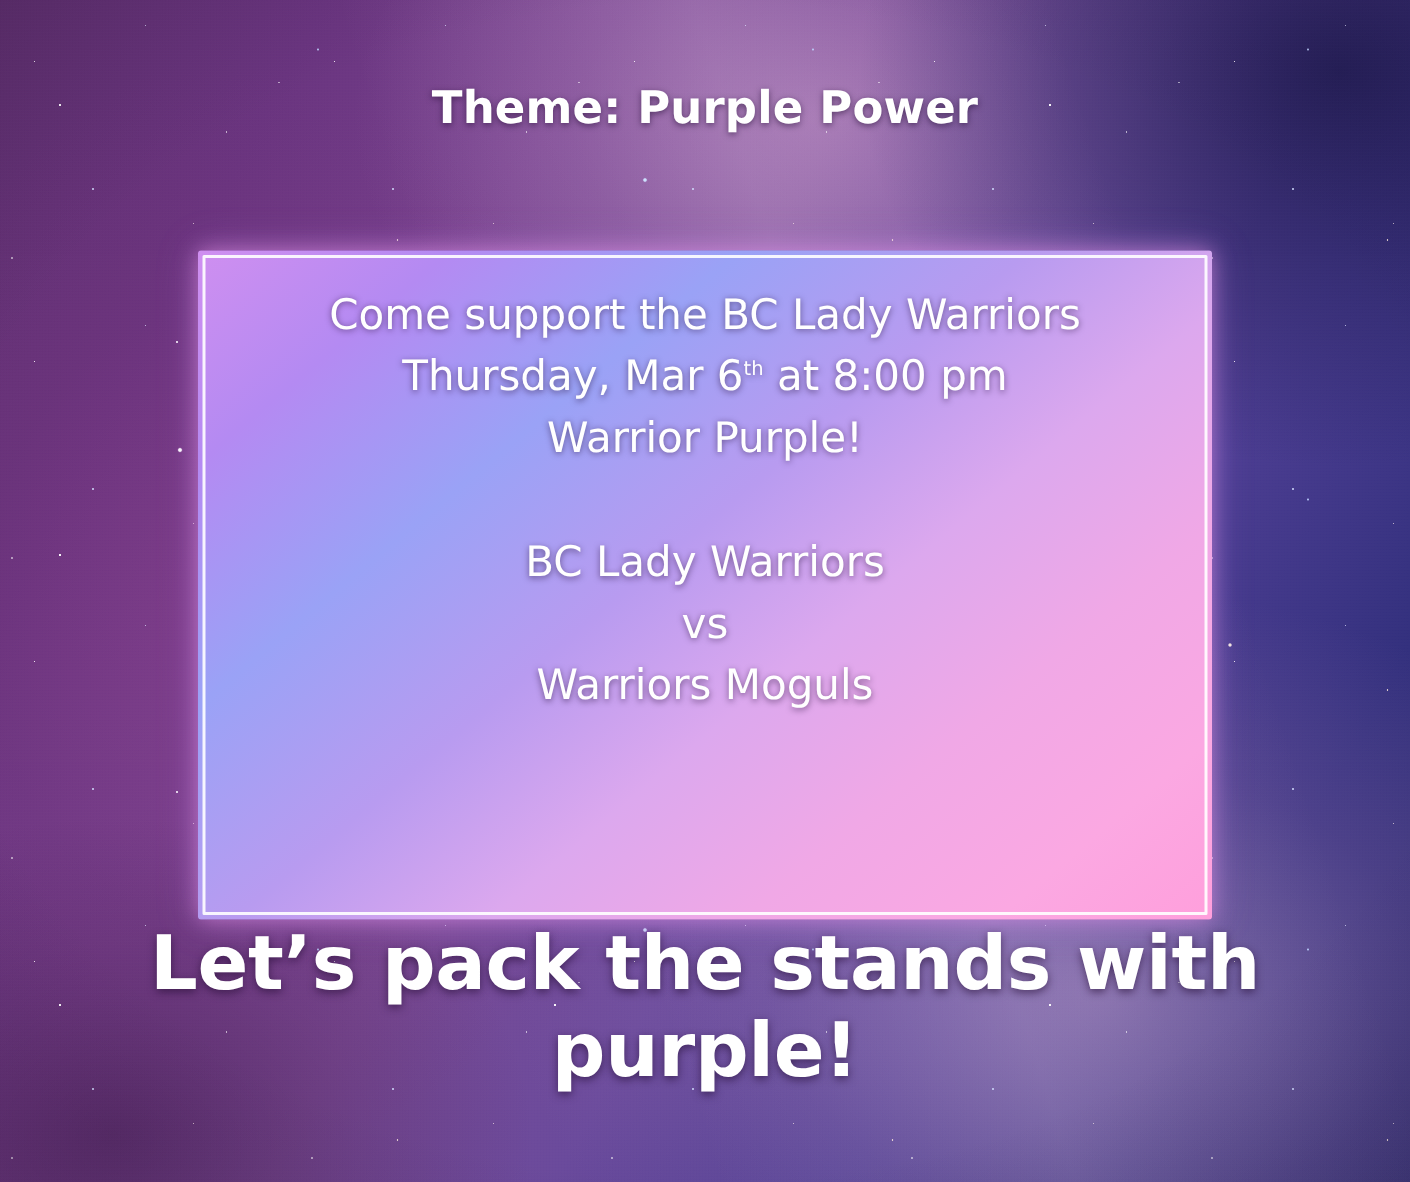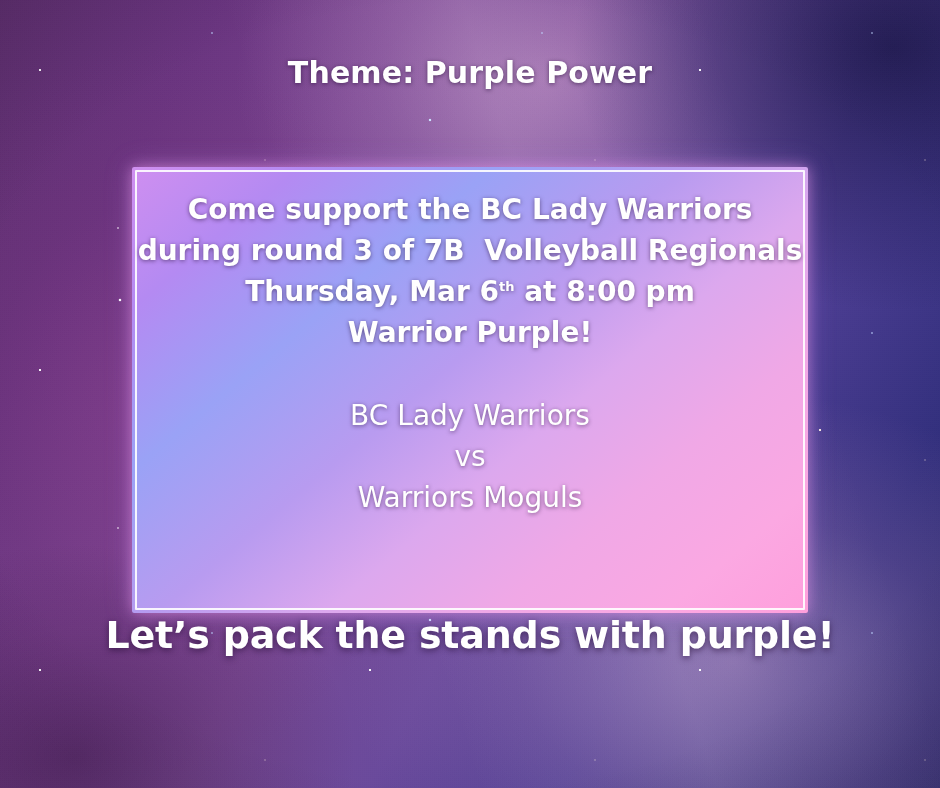--- a/index.html
+++ b/index.html
@@ -186,21 +186,21 @@
     flex-direction: column;
     align-items: center;
     justify-content: flex-start;
     padding-top: 22px;
     box-sizing: border-box;
     color: #ffffff;
     text-shadow: 0 1px 4px rgba(35,12,50,0.55);
   }
   .body-line {
     font-size: 28px;
-    font-weight: bold;
+    font-weight: normal;
     line-height: 41px;
     text-align: center;
     white-space: pre;
   }
   .body-line sup {
     font-size: 13px;
     vertical-align: super;
     line-height: 0;
   }
   .spacer-line {
@@ -213,21 +213,21 @@
     text-align: center;
   }
 
   .footer {
     position: absolute;
     left: 0;
     top: 613px;
     width: 940px;
     text-align: center;
     color: #ffffff;
-    font-size: 38px;
+    font-size: 50px;
     font-weight: bold;
     letter-spacing: -.2px;
     text-shadow: 0 2px 6px rgba(35,12,50,0.60);
   }
 </style>
 </head>
 <body>
 
 <div id="poster">
 
@@ -249,21 +249,20 @@
   <div class="frame">
     <div class="frame-inner">
       <div class="frame-core"></div>
     </div>
   </div>
 
   <div class="frame-text">
 
     <div class="body-line">Come support the BC Lady Warriors</div>
 
-    <div class="body-line">during round 3 of 7B  Volleyball Regionals</div>
 
     <div class="body-line"><span>Thursday, Mar 6</span><sup>th</sup><span> at 8:00 pm</span></div>
 
     <div class="body-line">Warrior Purple!</div>
 
     <div class="spacer-line"></div>
 
     <div class="matchup-line">BC Lady Warriors</div>
 
     <div class="matchup-line">vs</div>

